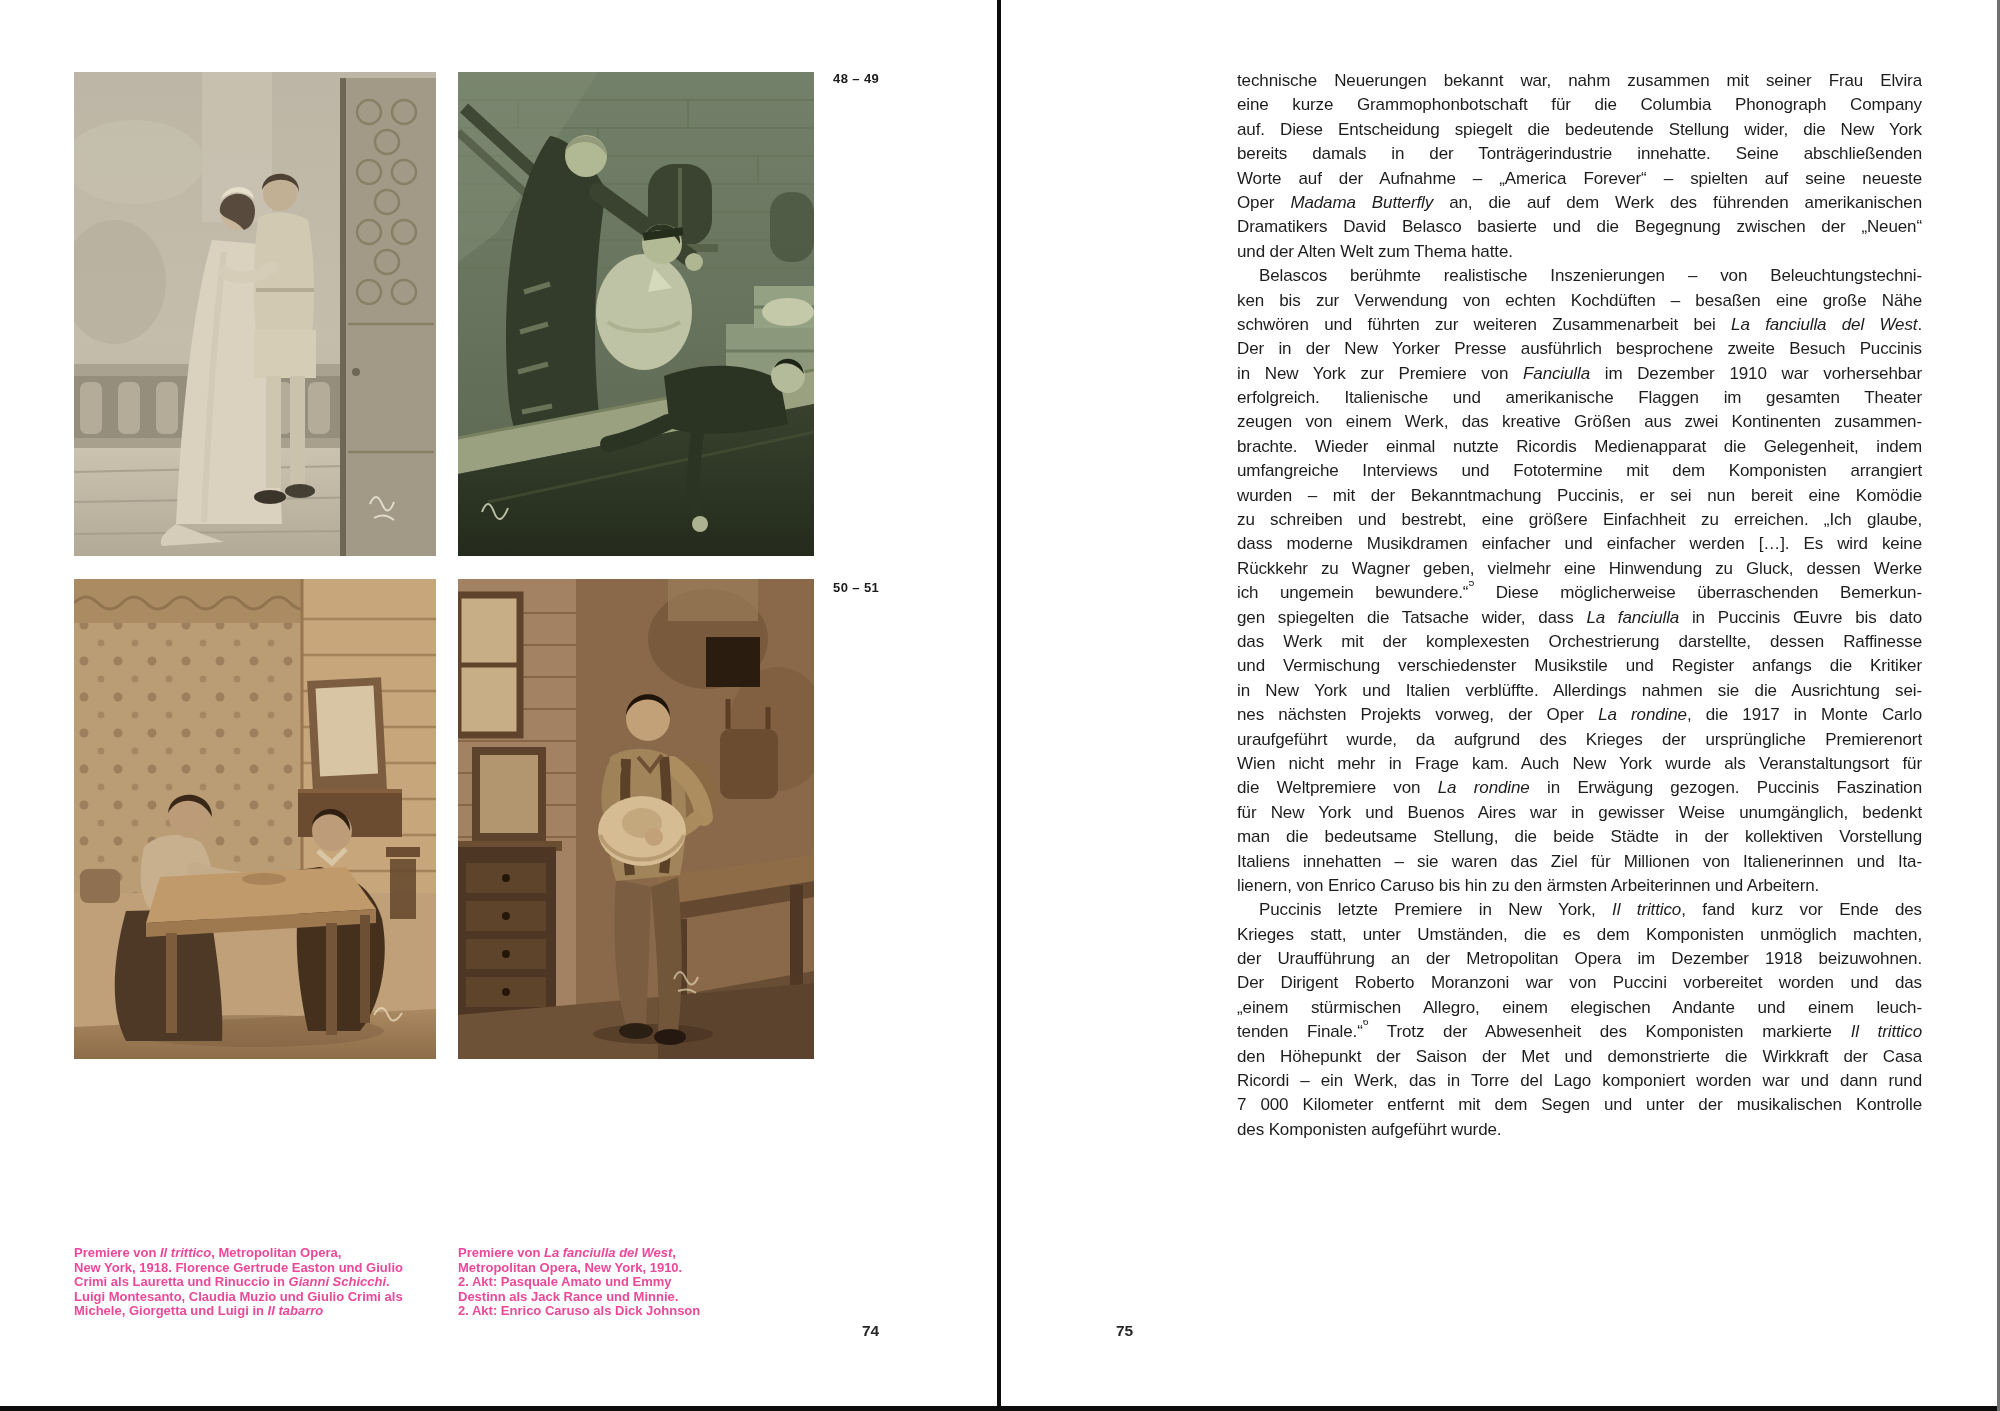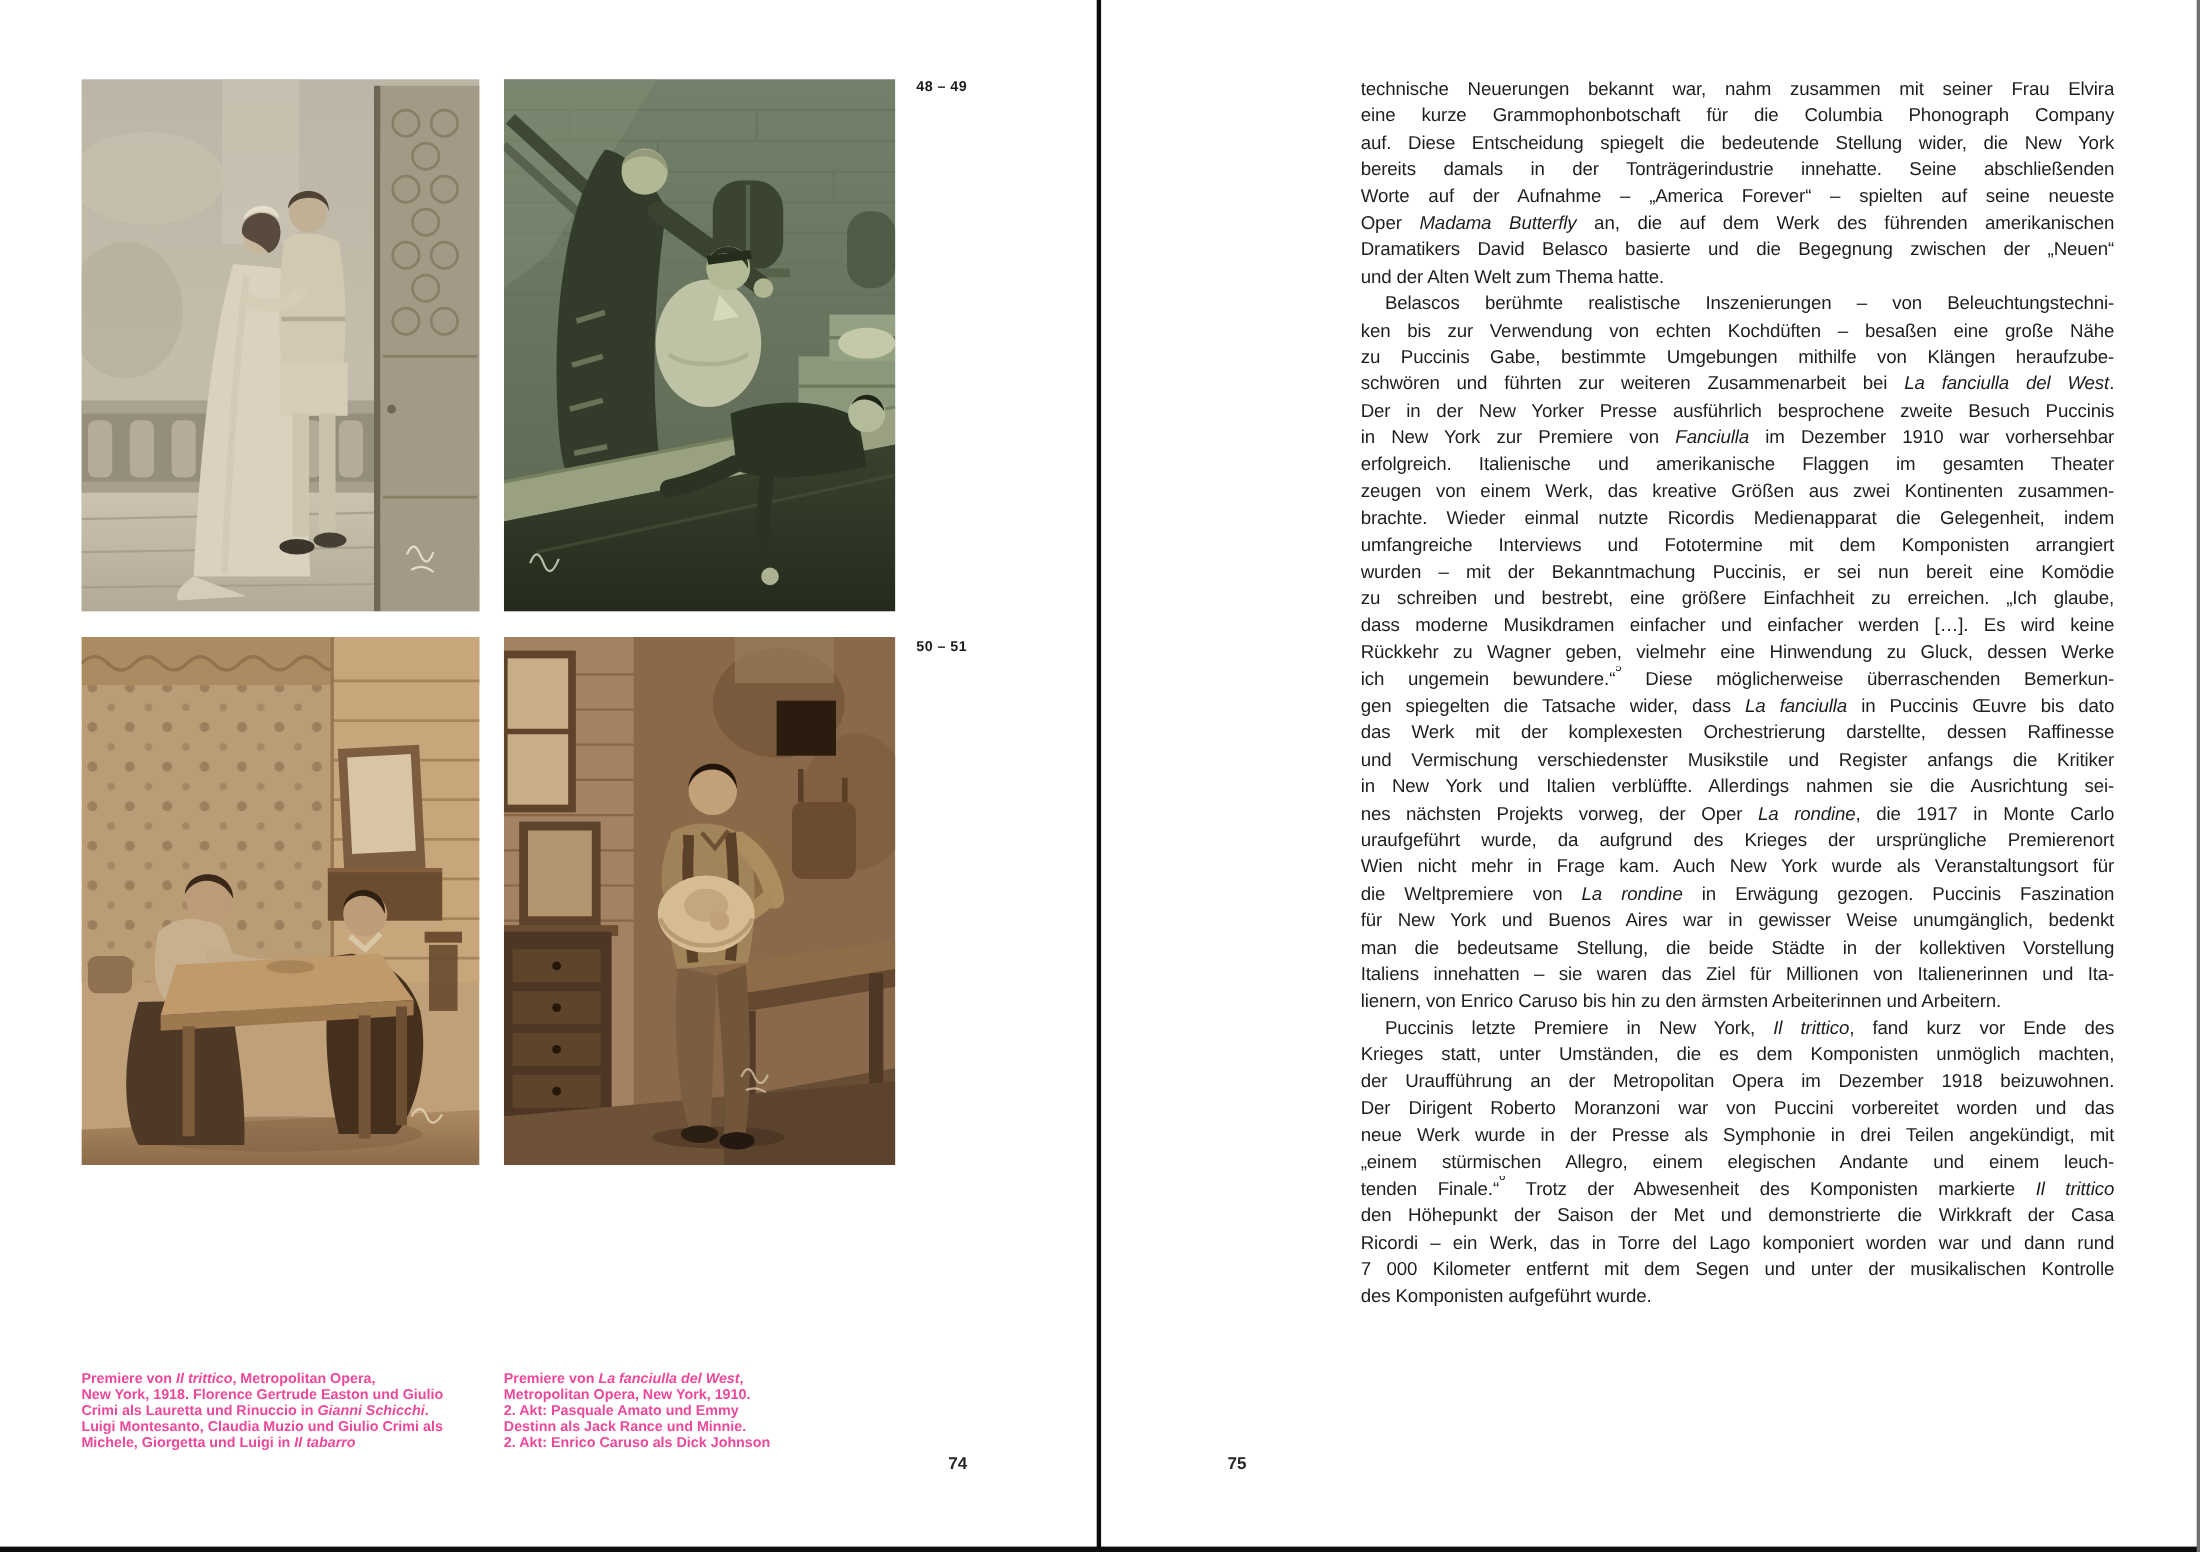--- a/index.html
+++ b/index.html
@@ -316,21 +316,20 @@
           <div class="bline">auf. Diese Entscheidung spiegelt die bedeutende Stellung wider, die New York</div>
           <div class="bline">bereits damals in der Tonträgerindustrie innehatte. Seine abschließenden</div>
           <div class="bline">Worte auf der Aufnahme – „America Forever“ – spielten auf seine neueste</div>
           <div class="bline">Oper <i>Madama Butterfly</i> an, die auf dem Werk des führenden amerikanischen</div>
           <div class="bline">Dramatikers David Belasco basierte und die Begegnung zwischen der „Neuen“</div>
           <div class="bline">und der Alten Welt zum Thema hatte.</div>
         </div>
       <div class="bpara ind">
           <div class="bline">Belascos berühmte realistische Inszenierungen – von Beleuchtungstechni-</div>
           <div class="bline">ken bis zur Verwendung von echten Kochdüften – besaßen eine große Nähe</div>
-          <div class="bline">zu Puccinis Gabe, bestimmte Umgebungen mithilfe von Klängen heraufzube-</div>
           <div class="bline">schwören und führten zur weiteren Zusammenarbeit bei <i>La fanciulla del West</i>.</div>
           <div class="bline">Der in der New Yorker Presse ausführlich besprochene zweite Besuch Puccinis</div>
           <div class="bline">in New York zur Premiere von <i>Fanciulla</i> im Dezember 1910 war vorhersehbar</div>
           <div class="bline">erfolgreich. Italienische und amerikanische Flaggen im gesamten Theater</div>
           <div class="bline">zeugen von einem Werk, das kreative Größen aus zwei Kontinenten zusammen-</div>
           <div class="bline">brachte. Wieder einmal nutzte Ricordis Medienapparat die Gelegenheit, indem</div>
           <div class="bline">umfangreiche Interviews und Fototermine mit dem Komponisten arrangiert</div>
           <div class="bline">wurden – mit der Bekanntmachung Puccinis, er sei nun bereit eine Komödie</div>
           <div class="bline">zu schreiben und bestrebt, eine größere Einfachheit zu erreichen. „Ich glaube,</div>
           <div class="bline">dass moderne Musikdramen einfacher und einfacher werden […]. Es wird keine</div>
@@ -347,21 +346,20 @@
           <div class="bline">für New York und Buenos Aires war in gewisser Weise unumgänglich, bedenkt</div>
           <div class="bline">man die bedeutsame Stellung, die beide Städte in der kollektiven Vorstellung</div>
           <div class="bline">Italiens innehatten – sie waren das Ziel für Millionen von Italienerinnen und Ita-</div>
           <div class="bline">lienern, von Enrico Caruso bis hin zu den ärmsten Arbeiterinnen und Arbeitern.</div>
         </div>
       <div class="bpara ind">
           <div class="bline">Puccinis letzte Premiere in New York, <i>Il trittico</i>, fand kurz vor Ende des</div>
           <div class="bline">Krieges statt, unter Umständen, die es dem Komponisten unmöglich machten,</div>
           <div class="bline">der Uraufführung an der Metropolitan Opera im Dezember 1918 beizuwohnen.</div>
           <div class="bline">Der Dirigent Roberto Moranzoni war von Puccini vorbereitet worden und das</div>
-          <div class="bline">neue Werk wurde in der Presse als Symphonie in drei Teilen angekündigt, mit</div>
           <div class="bline">„einem stürmischen Allegro, einem elegischen Andante und einem leuch-</div>
           <div class="bline">tenden Finale.“<sup>6</sup> Trotz der Abwesenheit des Komponisten markierte <i>Il trittico</i></div>
           <div class="bline">den Höhepunkt der Saison der Met und demonstrierte die Wirkkraft der Casa</div>
           <div class="bline">Ricordi – ein Werk, das in Torre del Lago komponiert worden war und dann rund</div>
           <div class="bline">7 000 Kilometer entfernt mit dem Segen und unter der musikalischen Kontrolle</div>
           <div class="bline">des Komponisten aufgeführt wurde.</div>
         </div>
     </div>
 
     <div class="page-num abs" style="left:115px;top:1322px;">75</div>

